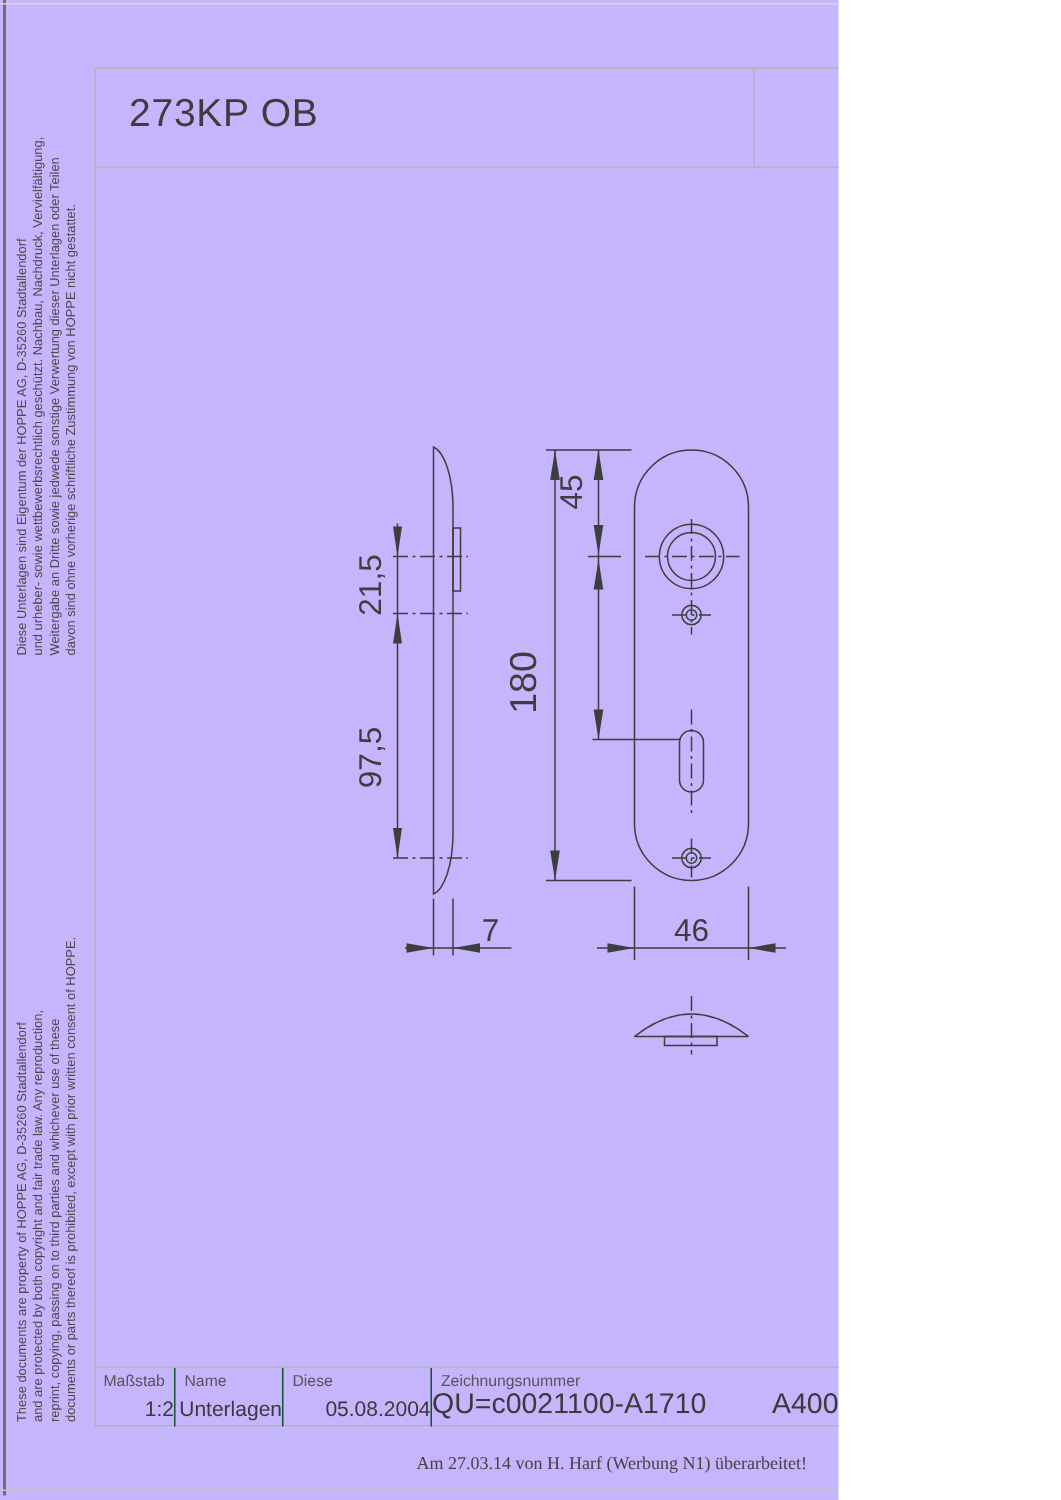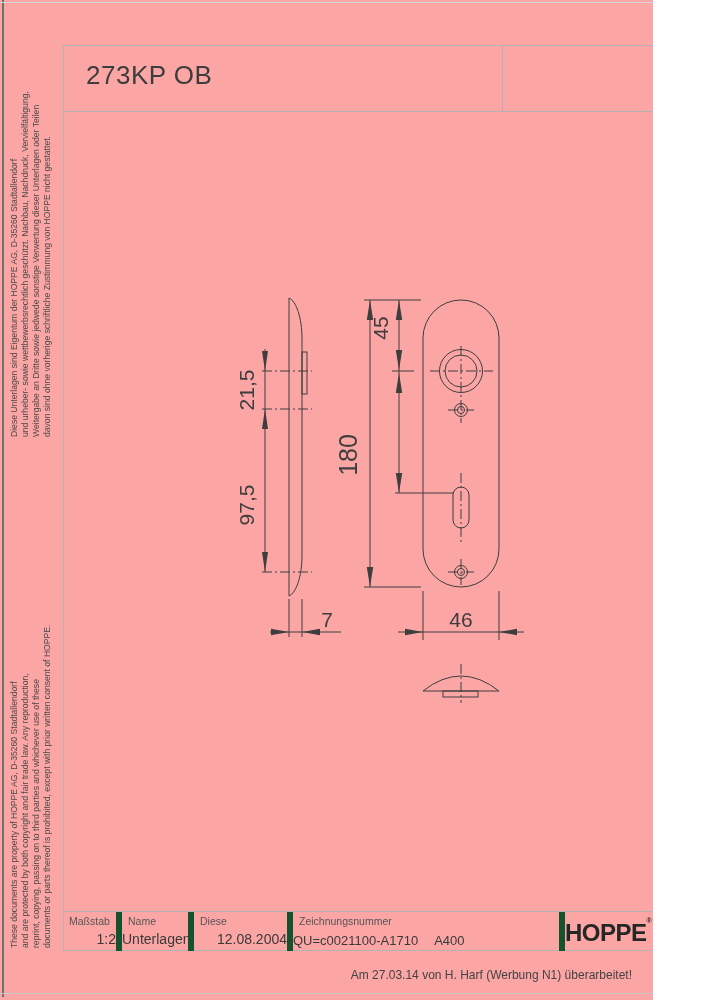--- a/index.html
+++ b/index.html
@@ -1,37 +1,37 @@
 <!DOCTYPE html>
 <html><head>
 <meta charset="utf-8">
 <style>
   html,body{margin:0;padding:0;background:#fff;}
-  .page{position:relative;width:653px;height:1000px;background:#fca5a5;overflow:hidden;
+  .page{position:relative;width:559px;height:1000px;background:#c4b5fd;overflow:hidden;
         font-family:"Liberation Sans", sans-serif;color:#3d3d3d;}
   .hline{position:absolute;height:1px;background:#b3b3b3;}
   .vline{position:absolute;width:1px;background:#b3b3b3;}
   .frame{position:absolute;left:63px;top:45px;width:623px;height:906px;
          border:1px solid #b3b3b3;box-sizing:border-box;}
   .page-title{position:absolute;left:86px;top:60px;font-size:26px;letter-spacing:.5px;color:#3d3d3d;}
   .vtext{position:absolute;transform-origin:0 0;transform:rotate(-90deg);
          font-size:8.6px;line-height:11px;color:#4a4a4a;white-space:nowrap;}
   .titleblock{position:absolute;left:63px;top:911px;width:623px;height:40px;
               border-top:1px solid #b3b3b3;box-sizing:border-box;display:flex;}
   .tb-cell{box-sizing:border-box;height:100%;position:relative;}
-  .tb-cell + .tb-cell{border-left:6px solid #14532d;}
+  .tb-cell + .tb-cell{border-left:1px solid #14532d;}
   .tb-label{position:absolute;left:6px;top:3px;font-size:10.5px;color:#555;}
   .tb-value{position:absolute;left:0;right:0;bottom:4px;text-align:right;
             font-size:14px;color:#3a3a3a;}
   .tb-number{position:absolute;left:0;right:0;bottom:3px;display:flex;
-             justify-content:flex-start;align-items:baseline;gap:16px;font-size:13px;color:#3a3a3a;}
+             justify-content:space-between;align-items:baseline;gap:16px;font-size:19px;color:#3a3a3a;}
   .logo-wrap{position:absolute;inset:0;display:flex;align-items:center;justify-content:center;gap:5px;}
   .logo-text{font-size:24px;font-weight:700;letter-spacing:-0.5px;color:#262626;}
   .logo-text sup{font-size:7px;vertical-align:18px;}
-  .revision{position:absolute;right:21px;top:968px;font-size:12px;color:#434343;text-align:right;}
+  .revision{position:absolute;right:21px;top:968px;font-size:12px;color:#434343;text-align:right;font-family:Liberation Serif, serif;}
   .edge-left{position:absolute;left:2px;top:0;width:2px;height:997px;background:#6f6f6f;}
   .edge-top{position:absolute;left:0;top:2px;width:707px;height:1px;background:#d8d8d8;}
   .edge-right{position:absolute;left:704px;top:0;width:1px;height:997px;background:#c6c6c6;}
   .edge-bottom{position:absolute;left:0;top:993px;width:707px;height:1px;background:#c6c6c6;}
   svg.draw{position:absolute;left:0;top:0;}
   svg.draw .ln{stroke:#3e3e3e;stroke-width:1;fill:none;}
   svg.draw .dash{stroke:#3e3e3e;stroke-width:1;fill:none;stroke-dasharray:10 3 2 3;}
   svg.draw .ar{fill:#3e3e3e;stroke:none;}
   svg.draw text{fill:#3e3e3e;font-family:"Liberation Sans",sans-serif;}
 </style>
@@ -150,21 +150,21 @@
     <div class="tb-cell" style="width:53px;">
       <div class="tb-label">Maßstab</div>
       <div class="tb-value">1:2</div>
     </div>
     <div class="tb-cell" style="width:72px;">
       <div class="tb-label">Name</div>
       <div class="tb-value">Unterlagen</div>
     </div>
     <div class="tb-cell" style="width:99px;">
       <div class="tb-label">Diese</div>
-      <div class="tb-value">12.08.2004</div>
+      <div class="tb-value">05.08.2004</div>
     </div>
     <div class="tb-cell" style="width:272px;">
       <div class="tb-label">Zeichnungsnummer</div>
       <div class="tb-number">
         <span>QU=c0021100-A1710</span>
         <span>A400</span>
       </div>
     </div>
     <div class="tb-cell" style="flex:1;">
       <div class="logo-wrap">

